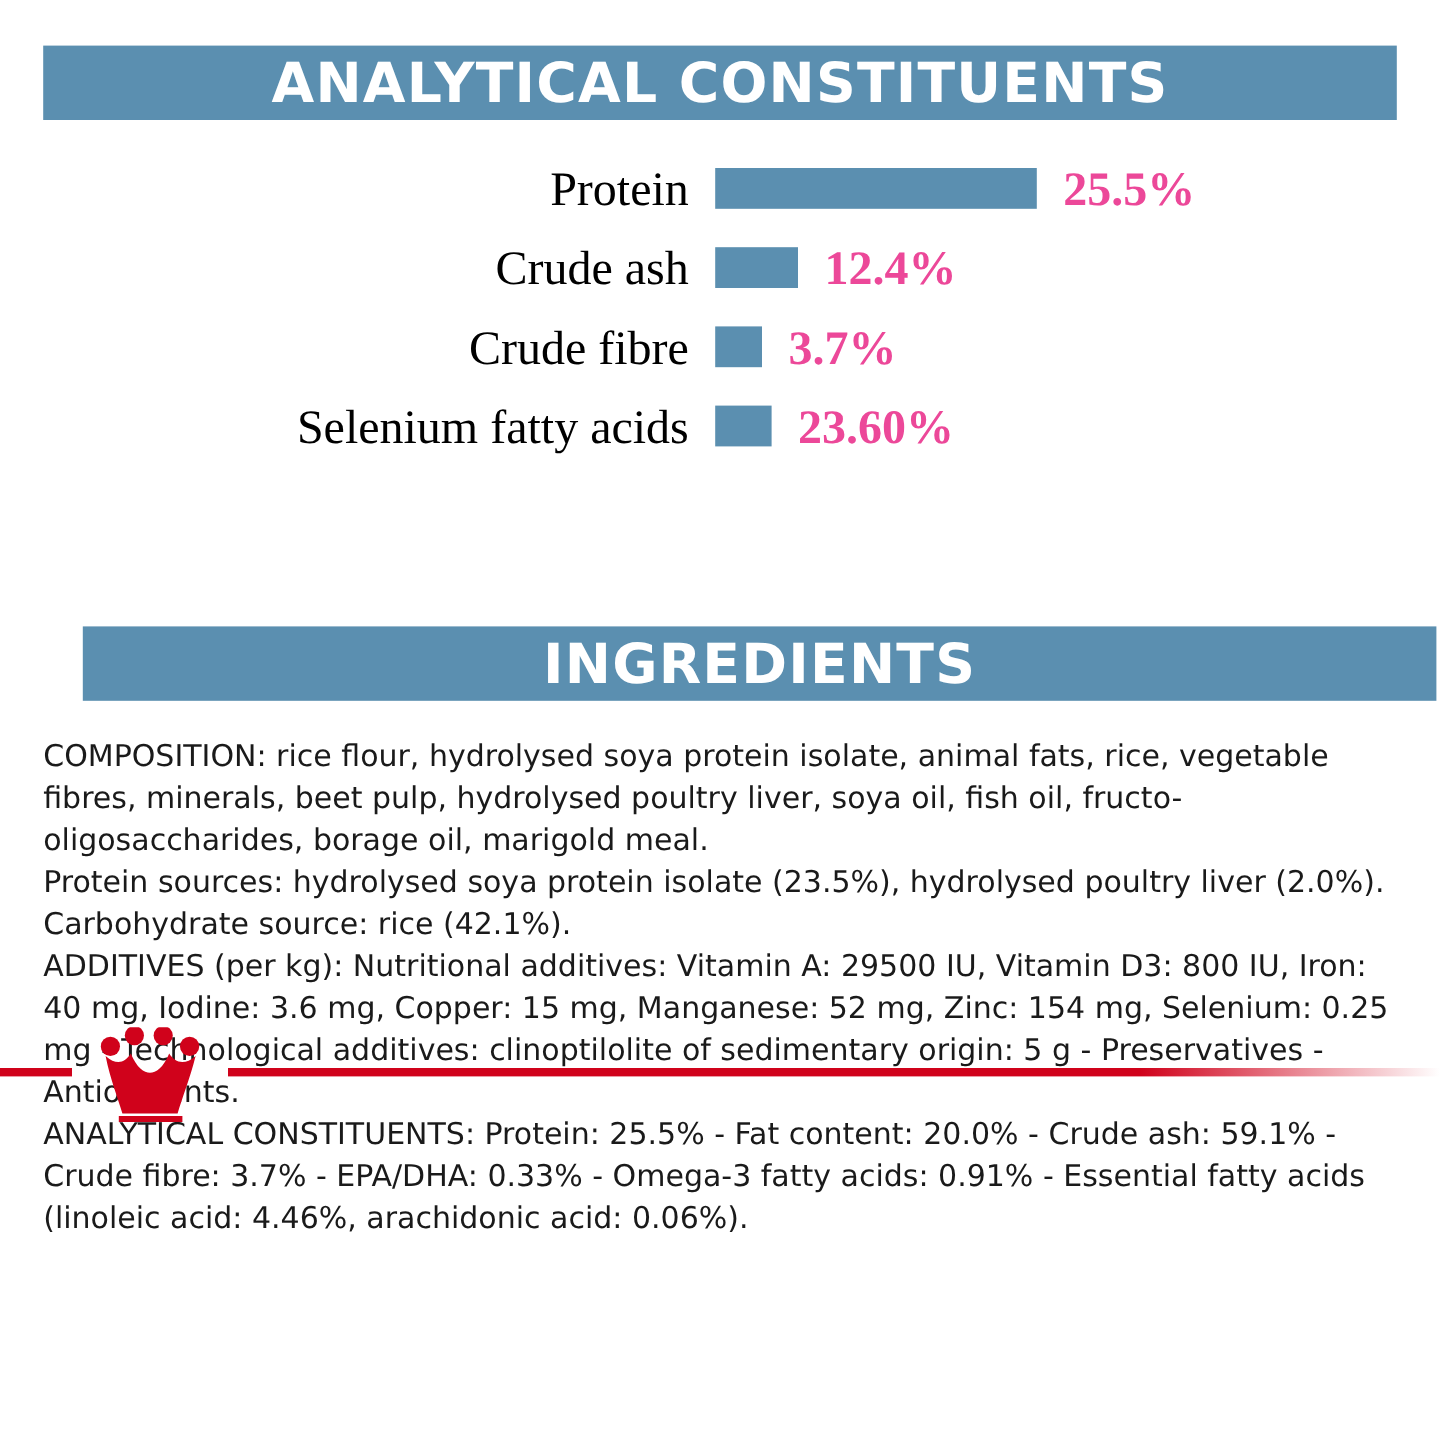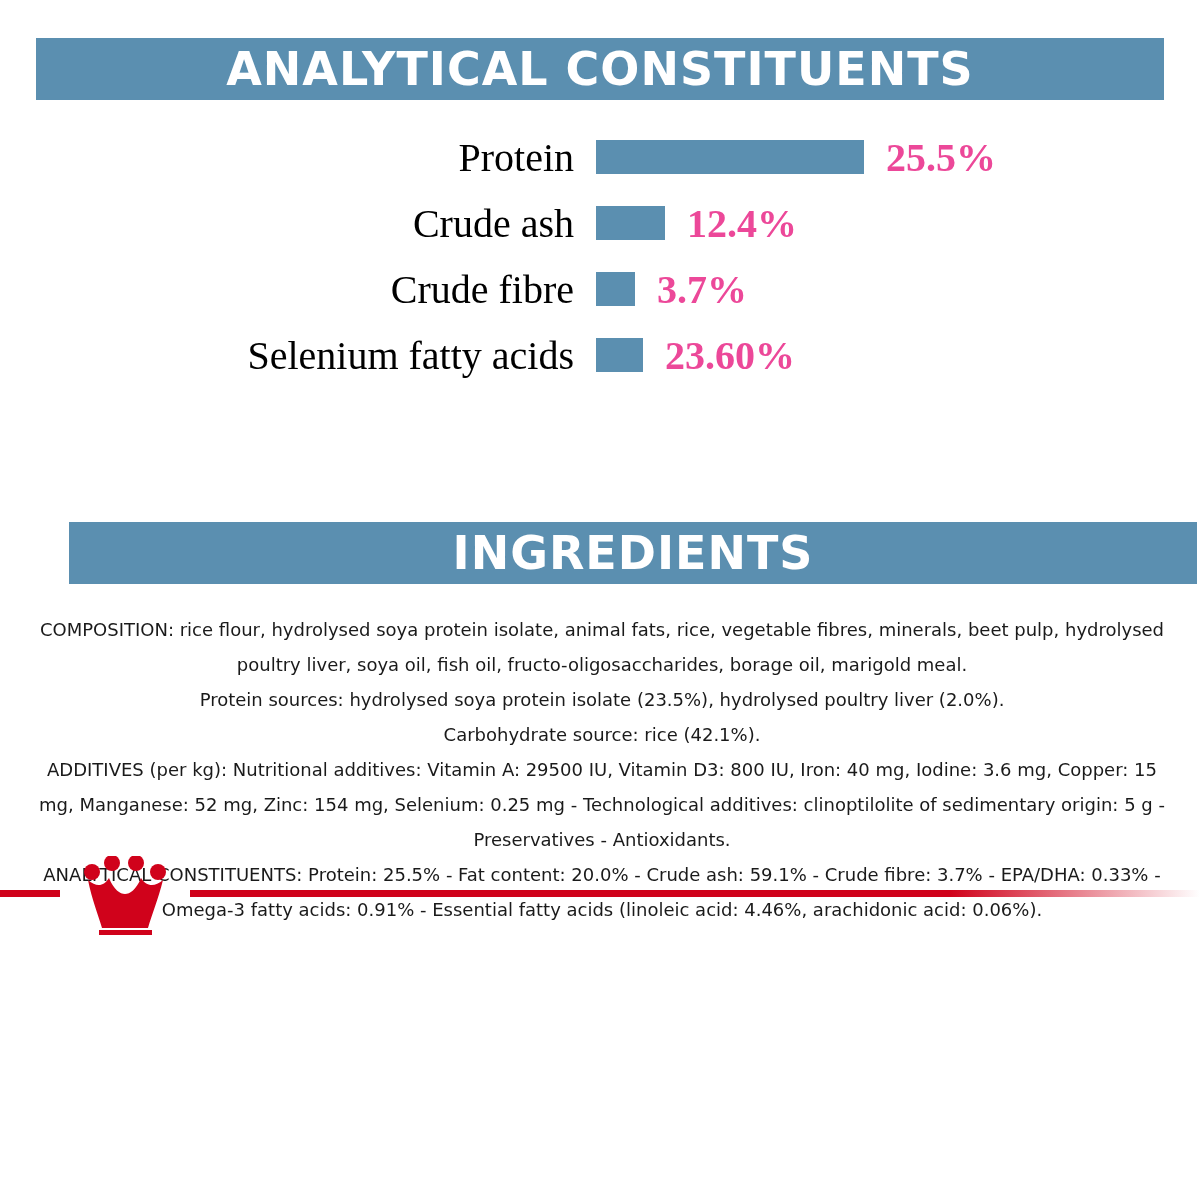--- a/index.html
+++ b/index.html
@@ -89,24 +89,23 @@
     margin-left: 22px;
     white-space: nowrap;
   }
 
   
   #ingredients-body {
     position: absolute;
     left: 36px;
     top: 612px;
     width: 1132px;
-    font-size: 18px;
+    font-size: 25px;
     line-height: 35px;
     color: #1a1a1a;
-    text-align: center;
   }
   #ingredients-body p {
     margin: 0;
   }
 
   
   .footer {
     position: absolute;
     left: 0;
     bottom: 0;

